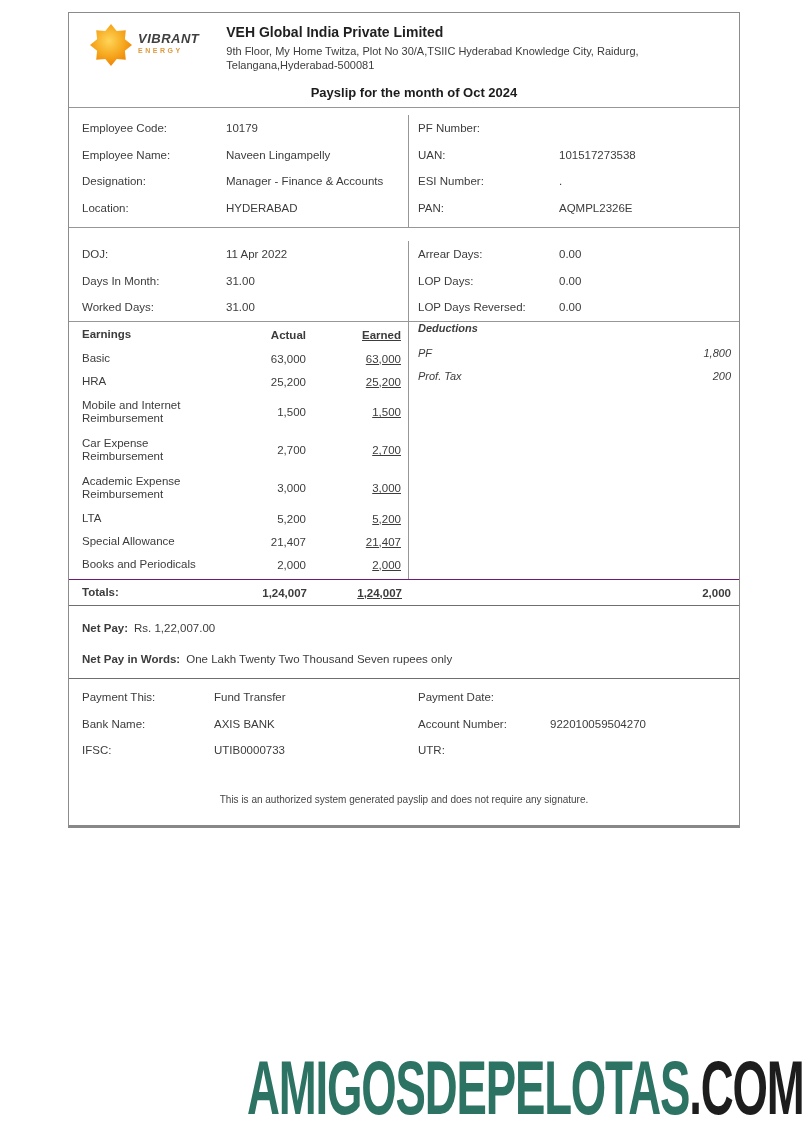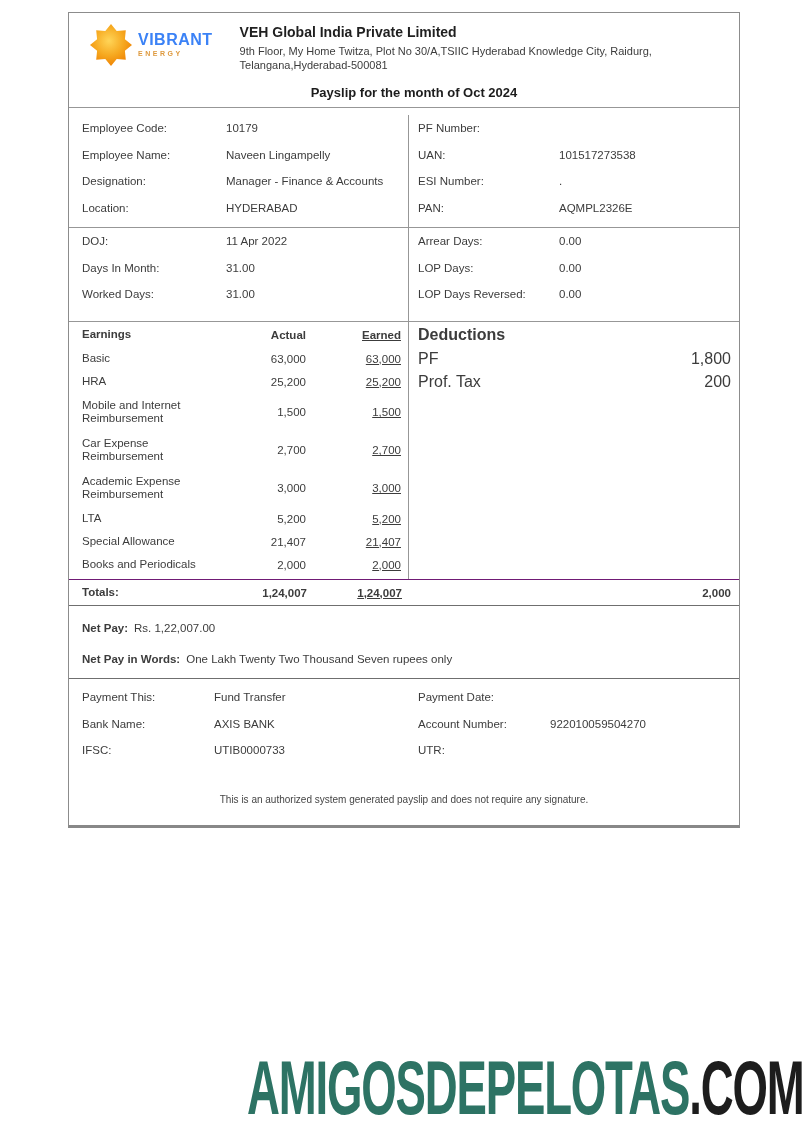--- a/index.html
+++ b/index.html
@@ -16,47 +16,47 @@
     width: 672px; box-sizing: border-box;
     background: #fff;
     border: 1px solid #8c8c8c;
     border-bottom: 3px solid #888;
   }
   
   .header { height: 94px; box-sizing: border-box; padding: 10px 0 0 20px; }
   .header-row { display: flex; align-items: flex-start; }
   .logo { display: flex; align-items: flex-start; }
   .brand-text { margin-left: 5px; margin-top: 8px; }
-  .brand-name { font-size: 16px; font-weight: bold; color: #3b82f6; letter-spacing: 0.5px; }
+  .brand-name { font-size: 13px; font-weight: bold; color: #404040; letter-spacing: 0.5px; font-style: italic; }
   .brand-sub { font-size: 7px; font-weight: bold; color: #de9a3f; letter-spacing: 2.5px; margin-top: 1px; }
   .company-block { margin-left: 27px; margin-top: 1px; }
   .company-name { font-size: 14px; font-weight: bold; color: #1f1f1f; }
   .company-address { font-size: 11px; line-height: 14px; margin-top: 4px; color: #3c3c3c; }
   .payslip-title { text-align: center; font-weight: bold; font-size: 13px; color: #1c1c1c; margin-top: 13px; }
   
   .section { border-top: 1px solid #979797; box-sizing: border-box; }
   .two-col { display: flex; }
   .col-left { width: 340px; box-sizing: border-box; border-right: 1px solid #979797; }
   .col-left.no-divider { border-right: none; }
   .col-right { flex: 1; }
   .sec-employee { height: 120px; padding-top: 7px; }
-  .sec-attendance { height: 94px; padding-top: 0; }
+  .sec-attendance { height: 94px; padding-top: 13px; }
   .kv-row { display: flex; align-items: center; height: 26.5px; font-size: 11.5px; }
   .kv-label { width: 144px; padding-left: 13px; flex-shrink: 0; }
   .kv-value { flex: 1; }
   .col-right .kv-label { width: 141px; padding-left: 9px; }
   
   .sec-earnings { height: 258px; }
   .e-row { display: flex; align-items: center; font-size: 11.5px; }
   .h24 { height: 25px; } .h23 { height: 23px; } .h38 { height: 38px; }
   .e-head { font-weight: bold; }
   .e-name { flex: 1; padding-left: 13px; line-height: 13px; }
   .e-actual { width: 75px; text-align: right; flex-shrink: 0; }
   .e-earned { width: 95px; text-align: right; padding-right: 7px; flex-shrink: 0; text-decoration: underline; }
-  .d-row { display: flex; align-items: center; font-size: 16px; }
+  .d-row { display: flex; align-items: flex-start; font-size: 11px; font-style: italic; }
   .d-name { flex: 1; padding-left: 9px; }
   .d-amount { text-align: right; padding-right: 8px; }
   .d-head { font-weight: bold; }
   
   .totals-row {
     display: flex; align-items: center; height: 25px;
     border-top: 1px solid #701a75; border-bottom: 1px solid #6f6f6f;
     font-weight: bold; font-size: 11.5px; box-sizing: content-box;
   }
   .t-left { width: 340px; display: flex; align-items: center; box-sizing: border-box; }

